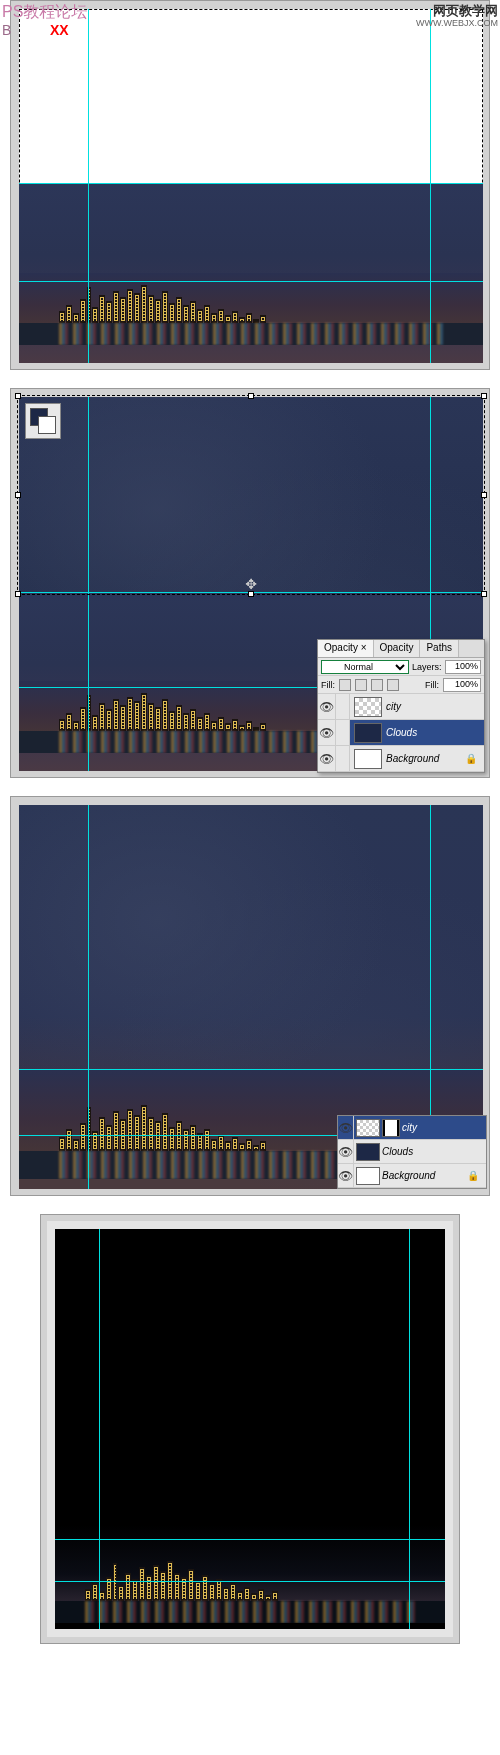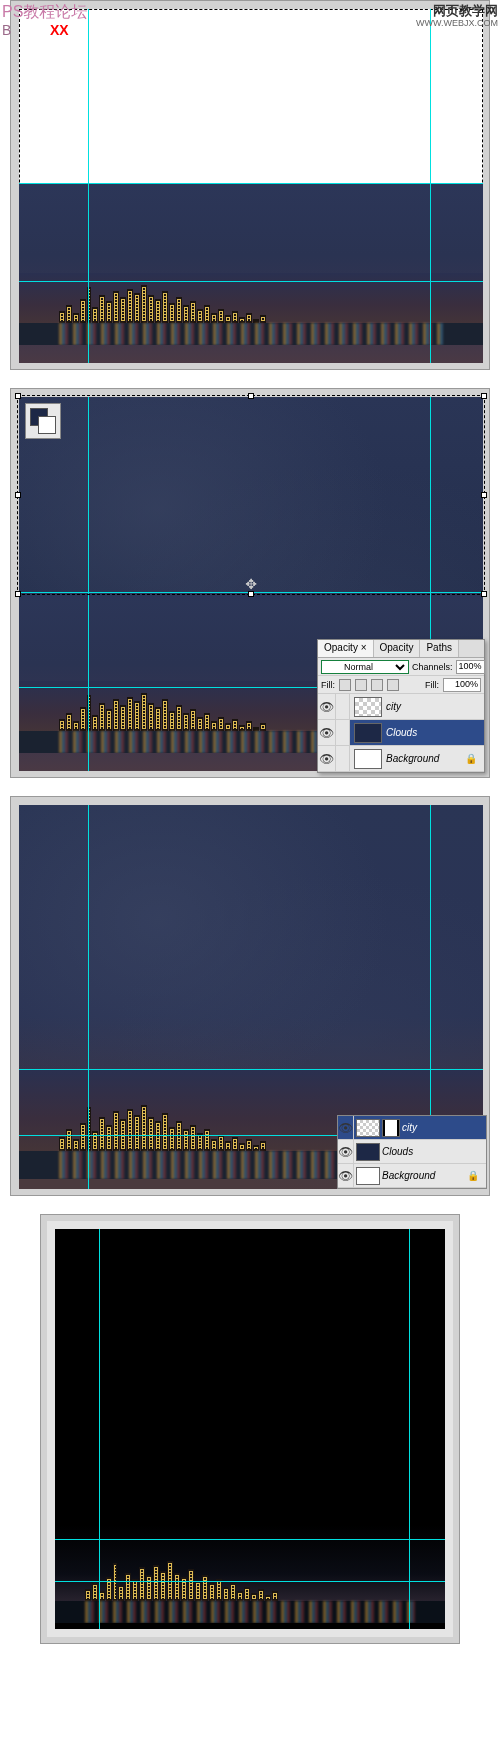--- a/index.html
+++ b/index.html
@@ -205,21 +205,21 @@
     </div>
 
     <div class="layers-panel">
       <div class="lp-tabs">
         <div class="lp-tab active"><span>Opacity</span> ×</div>
         <div class="lp-tab">Opacity</div>
         <div class="lp-tab">Paths</div>
       </div>
       <div class="lp-row">
         <select class="lp-select"><option>Normal</option></select>
-        <span class="lp-label">Channels:</span>
+        <span class="lp-label">Layers:</span>
         <div class="lp-pct">100%</div>
       </div>
       <div class="lp-lockrow">
         <span>Fill:</span>
         <div class="lock-ic"></div>
         <div class="lock-ic"></div>
         <div class="lock-ic"></div>
         <div class="lock-ic"></div>
         <span style="margin-left:auto" class="lp-label">Fill:</span>
         <div class="lp-pct">100%</div>

